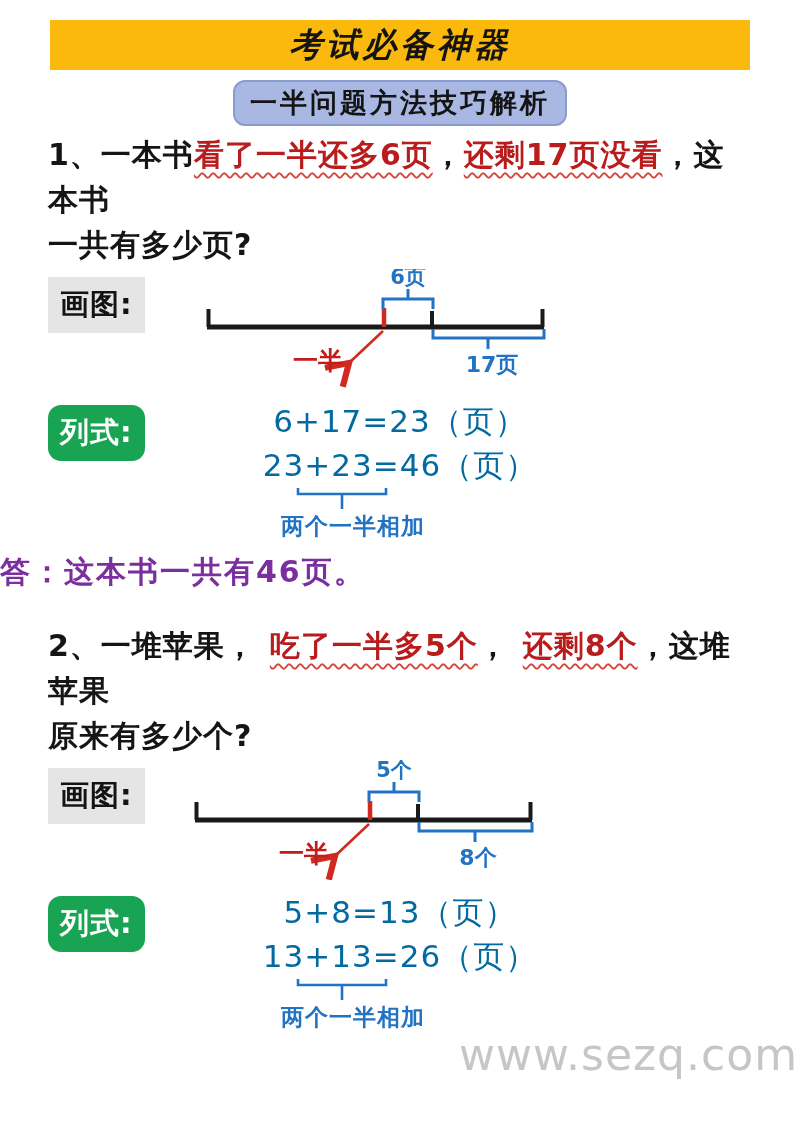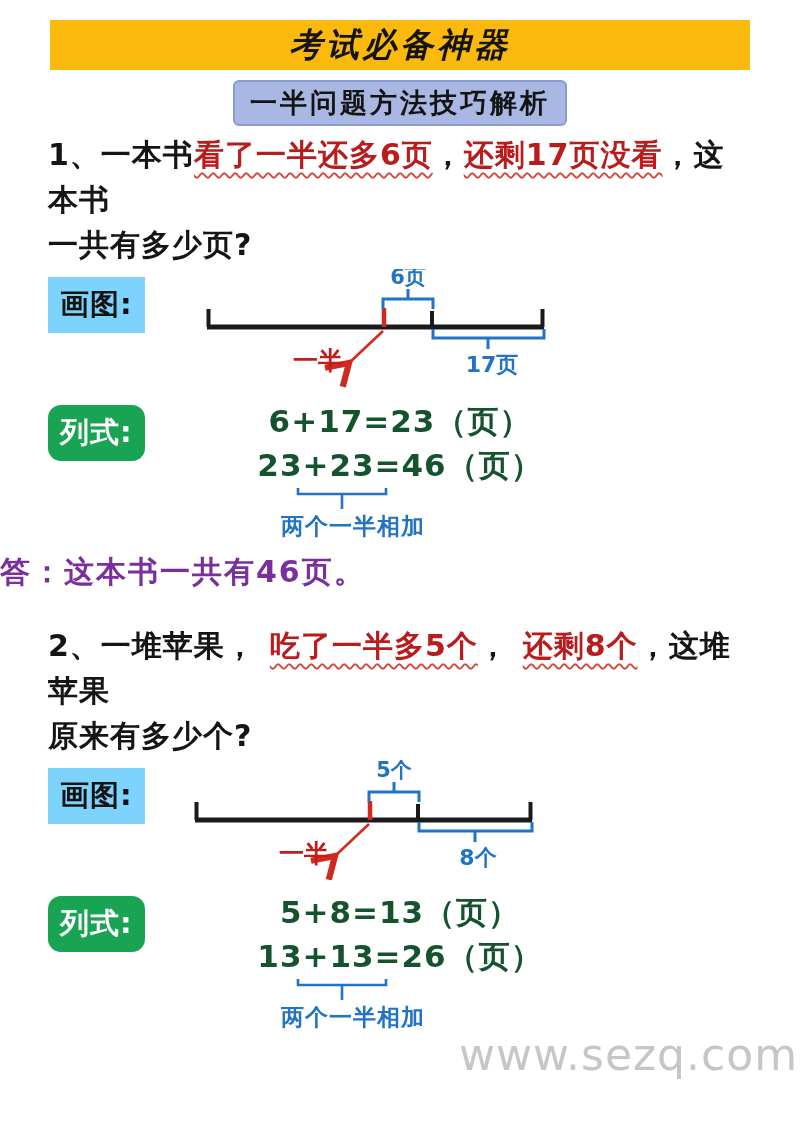--- a/index.html
+++ b/index.html
@@ -39,21 +39,21 @@
     color:#141414;
     letter-spacing:4px;
     font-style:italic;
   }
   
   .pill-wrap{text-align:center;margin-top:10px;}
   .pill{
     display:inline-block;
     background:#a9b7e3;
     border:2px solid #8a9ccf;
-    border-radius:6px;
+    border-radius:12px;
     padding:3px 15px;
     font-size:27px;
     font-weight:800;
     color:#141414;
     letter-spacing:3px;
   }
   
   .problem{
     margin:6px 46px 0 48px;
     font-size:30px;
@@ -74,36 +74,36 @@
   
   .tag{
     position:absolute;
     left:48px;
     font-size:29px;
     font-weight:800;
     padding:8px 12px;
     letter-spacing:1px;
     white-space:nowrap;
   }
-  .tag.orange{background:#7dd3fc;color:#131313;}
+  .tag.orange{background:#e5e5e5;color:#131313;}
   .tag.green{background:#18a452;color:#ffffff;}
   
   .draw-row{position:relative;height:120px;margin-top:2px;}
   .draw-row .tag{top:8px;}
   .diagram{position:absolute;top:0;}
   .diagram.d1{left:152px;}
   .diagram.d2{left:140px;}
   
   .formula-row{position:relative;margin-top:10px;}
   .formula-row .tag{top:6px;border-radius:13px;}
   .equations{width:100%;text-align:center;}
   .eq{
     font-size:31px;
-    font-weight:700;
-    color:#14532d;
+    font-weight:400;
+    color:#0369a1;
     line-height:1.42;
     letter-spacing:1px;
     white-space:nowrap;
     text-align:center;
   }
   
   .note-block{margin-left:281px;width:220px;}
   .note-brace{display:block;margin-left:14px;}
   .note-text{
     font-size:23px;

